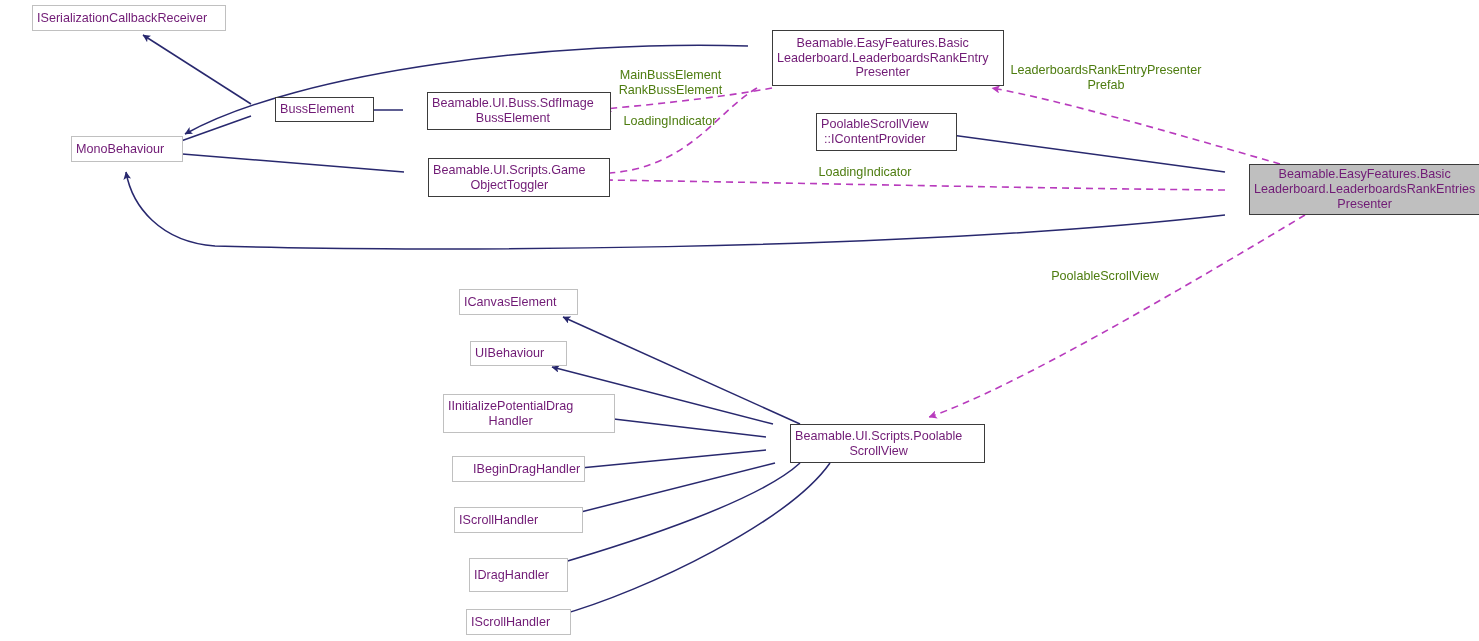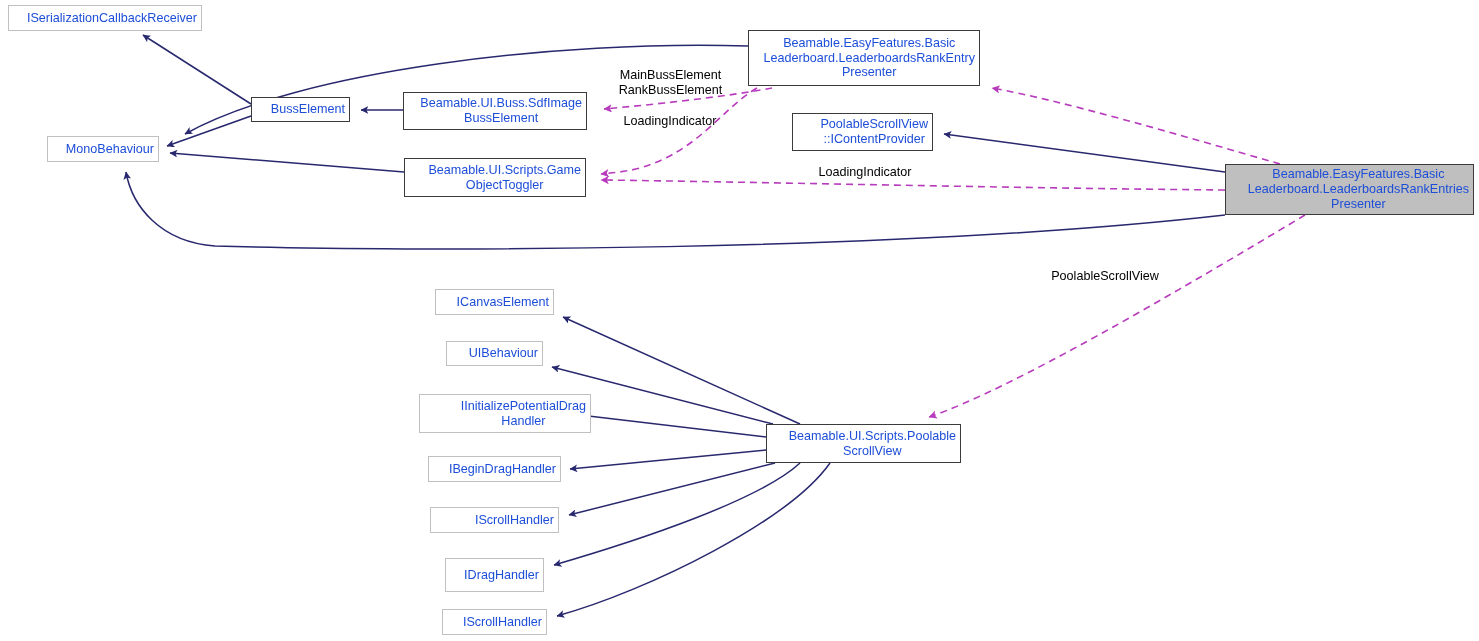--- a/index.html
+++ b/index.html
@@ -21,45 +21,46 @@
     top: 0;
     width: 1479px;
     height: 641px;
     pointer-events: none;
   }
   .node {
     position: absolute;
     box-sizing: border-box;
     display: flex;
     align-items: center;
-    justify-content: flex-end;
+    justify-content: flex-start;
     text-align: center;
     background: #ffffff;
-    color: #1d4ed8;
+    color: #701a75;
     font-size: 12.6px;
     line-height: 14.8px;
     letter-spacing: 0px;
     white-space: pre-line;
     padding: 0 4px;
+    margin-left: 24px;
   }
   .node.light {
     border: 1px solid #c0c0c0;
   }
   .node.dark {
     border: 1px solid #3b3b3b;
   }
   .node.highlight {
     border: 1px solid #3b3b3b;
     background: #bfbfbf;
   }
   .edge-label {
     position: absolute;
     font-size: 12.6px;
     line-height: 14.6px;
-    color: #000000;
+    color: #4d7c0f;
     text-align: center;
     white-space: pre-line;
     background: transparent;
   }
 </style>
 </head>
 <body>
 
 <div id="diagram-root">
 
@@ -185,16 +186,18 @@
 ScrollView</span>
   </div>
 
   <div class="edge-label" style="left:603px; top:68px; width:135px;">MainBussElement
 RankBussElement</div>
 
   <div class="edge-label" style="left:615px; top:114px; width:110px;">LoadingIndicator</div>
 
   <div class="edge-label" style="left:810px; top:165px; width:110px;">LoadingIndicator</div>
 
+  <div class="edge-label" style="left:993px; top:63px; width:226px;">LeaderboardsRankEntryPresenter
+Prefab</div>
 
   <div class="edge-label" style="left:1043px; top:269px; width:124px;">PoolableScrollView</div>
 
 </div>
 
 </body></html>

